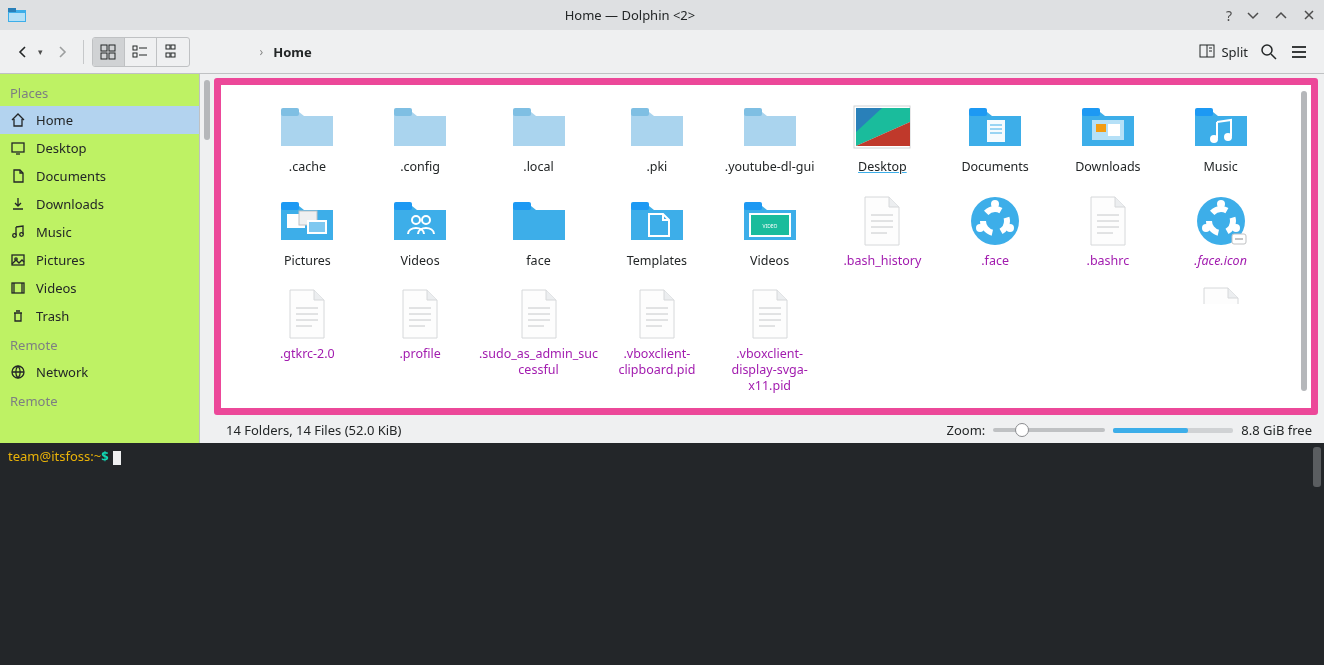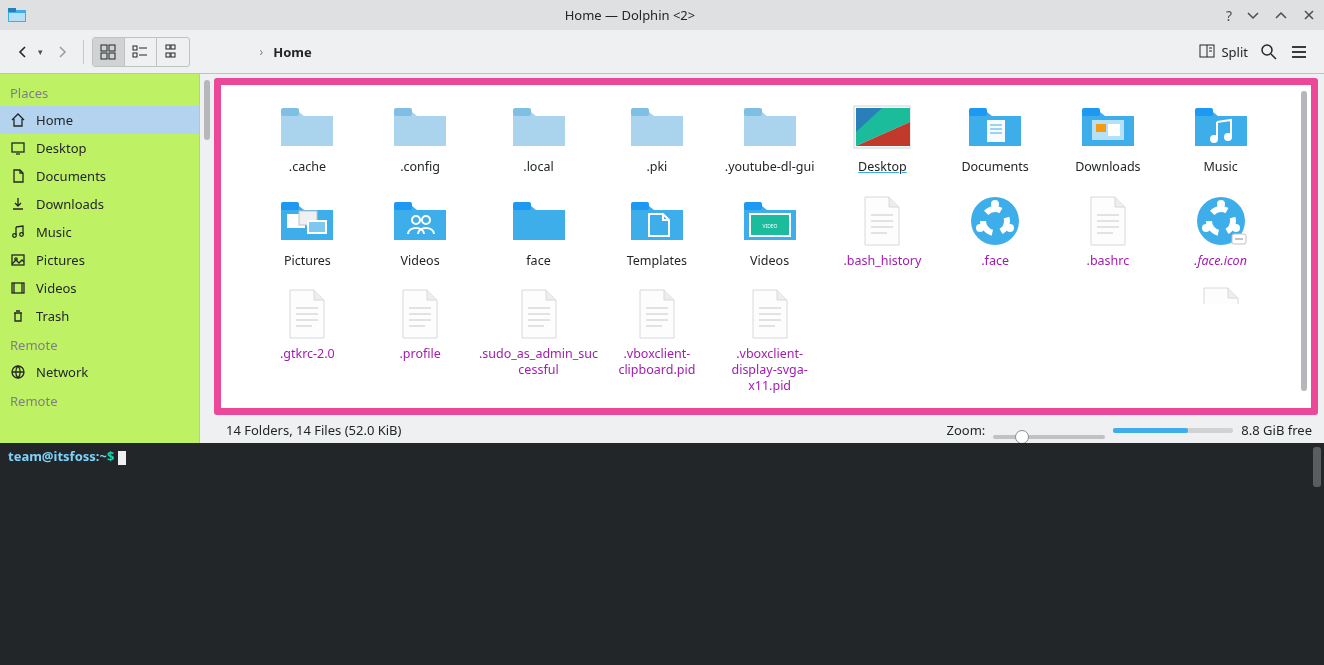--- a/index.html
+++ b/index.html
@@ -43,28 +43,28 @@
 .file-cell .label { font-size: 12.5px; color: #232627; max-width: 120px; word-wrap: break-word; line-height: 1.25; }
 .file-cell .label.dim { color: #a21caf; }
 .file-cell .label.under { text-decoration: underline; text-decoration-color: #3daee9; }
 .partial-row .thumb { height: 18px; overflow: hidden; align-items: flex-start; }
 
 .content .vscroll { width: 14px; background: #fff; display: flex; justify-content: center; padding-top: 6px; }
 .content .vscroll::before { content: ""; width: 6px; height: 300px; background: #b5b7ba; border-radius: 3px; }
 
 .statusbar { height: 26px; display: flex; align-items: center; padding: 0 12px; font-size: 13px; background: #eff0f1; }
 .statusbar .spacer { flex: 1; }
-.statusbar .zoom { display: flex; align-items: flex-end; gap: 8px; }
+.statusbar .zoom { display: flex; align-items: center; gap: 8px; }
 .statusbar .slider { width: 112px; height: 4px; background: #bfc1c3; border-radius: 2px; position: relative; }
 .statusbar .slider .knob { position: absolute; top: -5px; left: 22px; width: 14px; height: 14px; background: #fff; border: 1px solid #8a8c8f; border-radius: 50%; }
 .statusbar .disk-bar { width: 120px; height: 5px; background: #d0d2d4; border-radius: 2px; position: relative; margin: 0 8px; }
 .statusbar .disk-bar .fill { position: absolute; left: 0; top: 0; height: 100%; width: 62%; background: #3daee9; border-radius: 2px; }
 
 .terminal { height: 222px; background: #232629; color: #eff0f1; font-family: "Hack", "DejaVu Sans Mono", monospace; font-size: 13px; padding: 4px 8px; position: relative; }
-.terminal .prompt { color: #7dd3fc; font-weight: bold; }
+.terminal .prompt { color: #eab308; font-weight: normal; }
 .terminal .dollar { color: #11d6b2; font-weight: bold; }
 .terminal .cursor { display: inline-block; width: 8px; height: 14px; background: #eff0f1; vertical-align: middle; margin-left: 4px; }
 .terminal .tscroll { position: absolute; right: 3px; top: 4px; width: 8px; height: 40px; background: #5a5d60; border-radius: 3px; }
 
 svg { display: block; }
 </style>
 </head>
 <body>
 
 <div class="titlebar">

